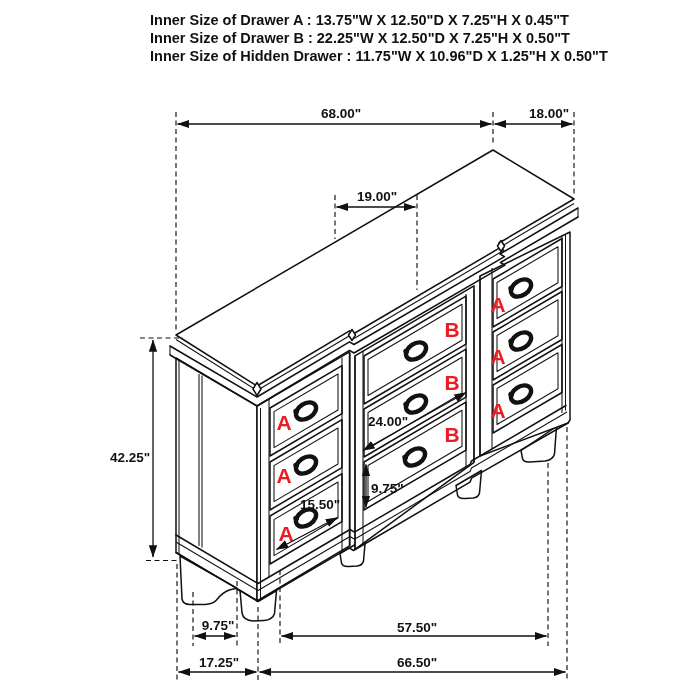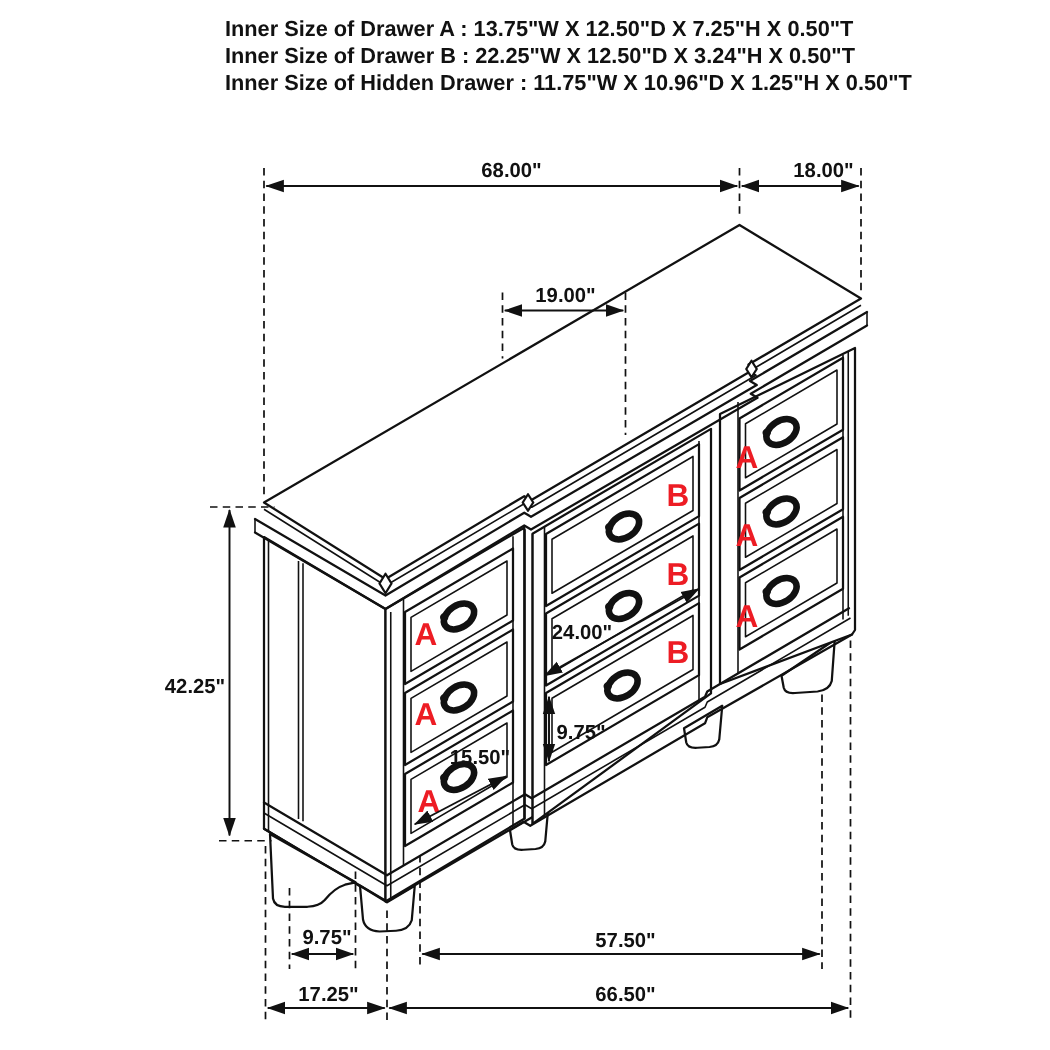--- a/index.html
+++ b/index.html
@@ -17,22 +17,22 @@
   .rtxt{font:bold 21px "Liberation Sans",sans-serif;fill:#ed1c24;}
   .handle{fill:none;stroke:#111;stroke-width:4.4;}
   .nub{fill:#111;stroke:none;}
 </style>
 </head>
 <body>
 
 <div class="stage">
 
   <div class="hdr">
-    <div>Inner Size of Drawer A : 13.75"W X 12.50"D X 7.25"H X 0.50"T</div>
-    <div>Inner Size of Drawer B : 22.25"W X 12.50"D X 3.24"H X 0.50"T</div>
+    <div>Inner Size of Drawer A : 13.75"W X 12.50"D X 7.25"H X 0.45"T</div>
+    <div>Inner Size of Drawer B : 22.25"W X 12.50"D X 7.25"H X 0.50"T</div>
     <div>Inner Size of Hidden Drawer : 11.75"W X 10.96"D X 1.25"H X 0.50"T</div>
   </div>
 
   <svg width="700" height="700" viewBox="0 0 700 700">
     <defs>
       <marker id="arw" viewBox="0 0 10 8" refX="9.5" refY="4" markerWidth="9.5" markerHeight="7.6" orient="auto-start-reverse">
         <path d="M0,0.6 L10,4 L0,7.4 Z" fill="#111"></path>
       </marker>
     </defs>
 

